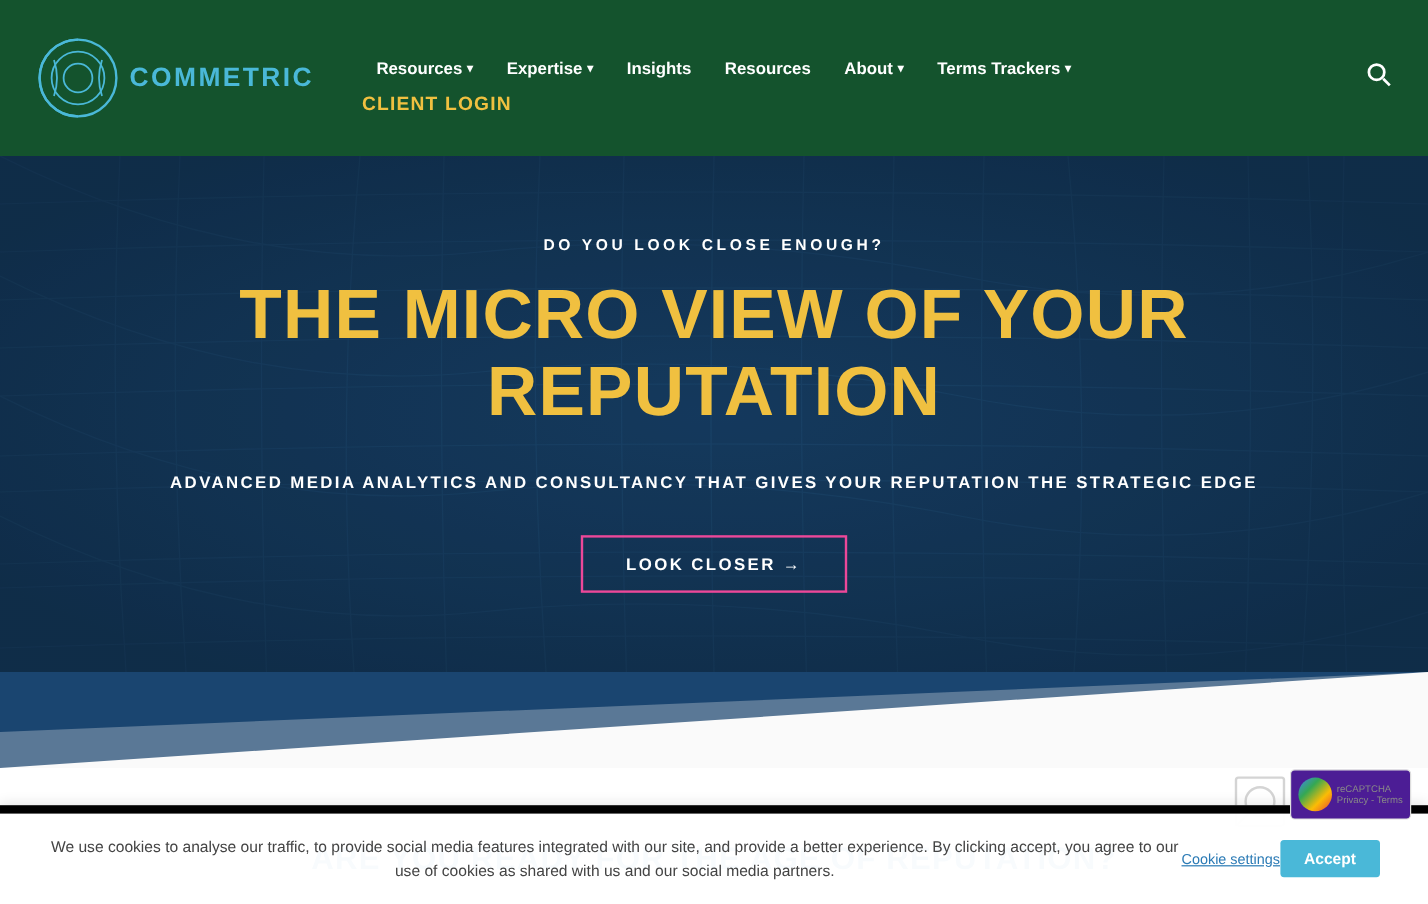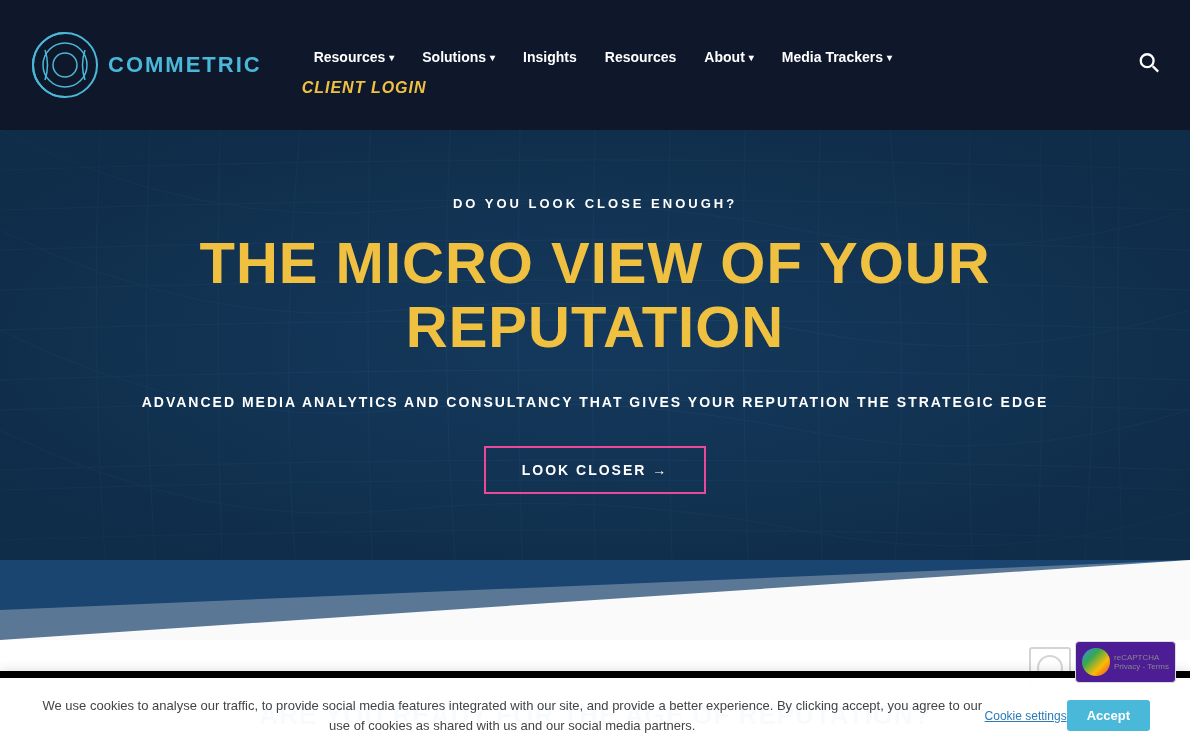--- a/index.html
+++ b/index.html
@@ -1,20 +1,20 @@
 <!DOCTYPE html>
 <html><head>
   <meta charset="utf-8">
   <style>
     * { margin: 0; padding: 0; box-sizing: border-box; }
     body { font-family: 'Arial', sans-serif; width: 1190px; overflow-x: hidden; background: #fff; }
 
     
     .header {
-      background: #0f172a;
+      background: #14532d;
       display: flex;
       align-items: center;
       padding: 0 30px;
       flex-wrap: wrap;
       position: relative;
       min-height: 130px;
     }
     .logo-area {
       display: flex;
       align-items: center;
@@ -56,21 +56,20 @@
       align-items: center;
       gap: 4px;
       white-space: nowrap;
     }
     .nav-item .chevron {
       font-size: 10px;
       display: inline-block;
     }
     .nav-bottom {
       padding: 0 0 12px 0;
-      font-style: italic;
     }
     .client-login {
       color: #f0c040;
       font-size: 16px;
       font-weight: bold;
       letter-spacing: 1px;
       text-decoration: none;
       cursor: pointer;
     }
     .search-icon-wrap {
@@ -275,35 +274,35 @@
     </span>
   </div>
 
   <div class="nav-area">
     <nav class="nav-top">
       <a class="nav-item">
         <span>Resources</span>
         <span class="chevron">▾</span>
       </a>
       <a class="nav-item">
-        <span>Solutions</span>
+        <span>Expertise</span>
         <span class="chevron">▾</span>
       </a>
       <a class="nav-item">
         <span>Insights</span>
       </a>
       <a class="nav-item">
         <span>Resources</span>
       </a>
       <a class="nav-item">
         <span>About</span>
         <span class="chevron">▾</span>
       </a>
       <a class="nav-item">
-        <span>Media Trackers</span>
+        <span>Terms Trackers</span>
         <span class="chevron">▾</span>
       </a>
     </nav>
     <div class="nav-bottom">
       <a class="client-login">CLIENT LOGIN</a>
     </div>
   </div>
 
   <div class="search-icon-wrap">
     <svg width="22" height="22" viewBox="0 0 24 24" fill="none" stroke="white" stroke-width="2.5">

